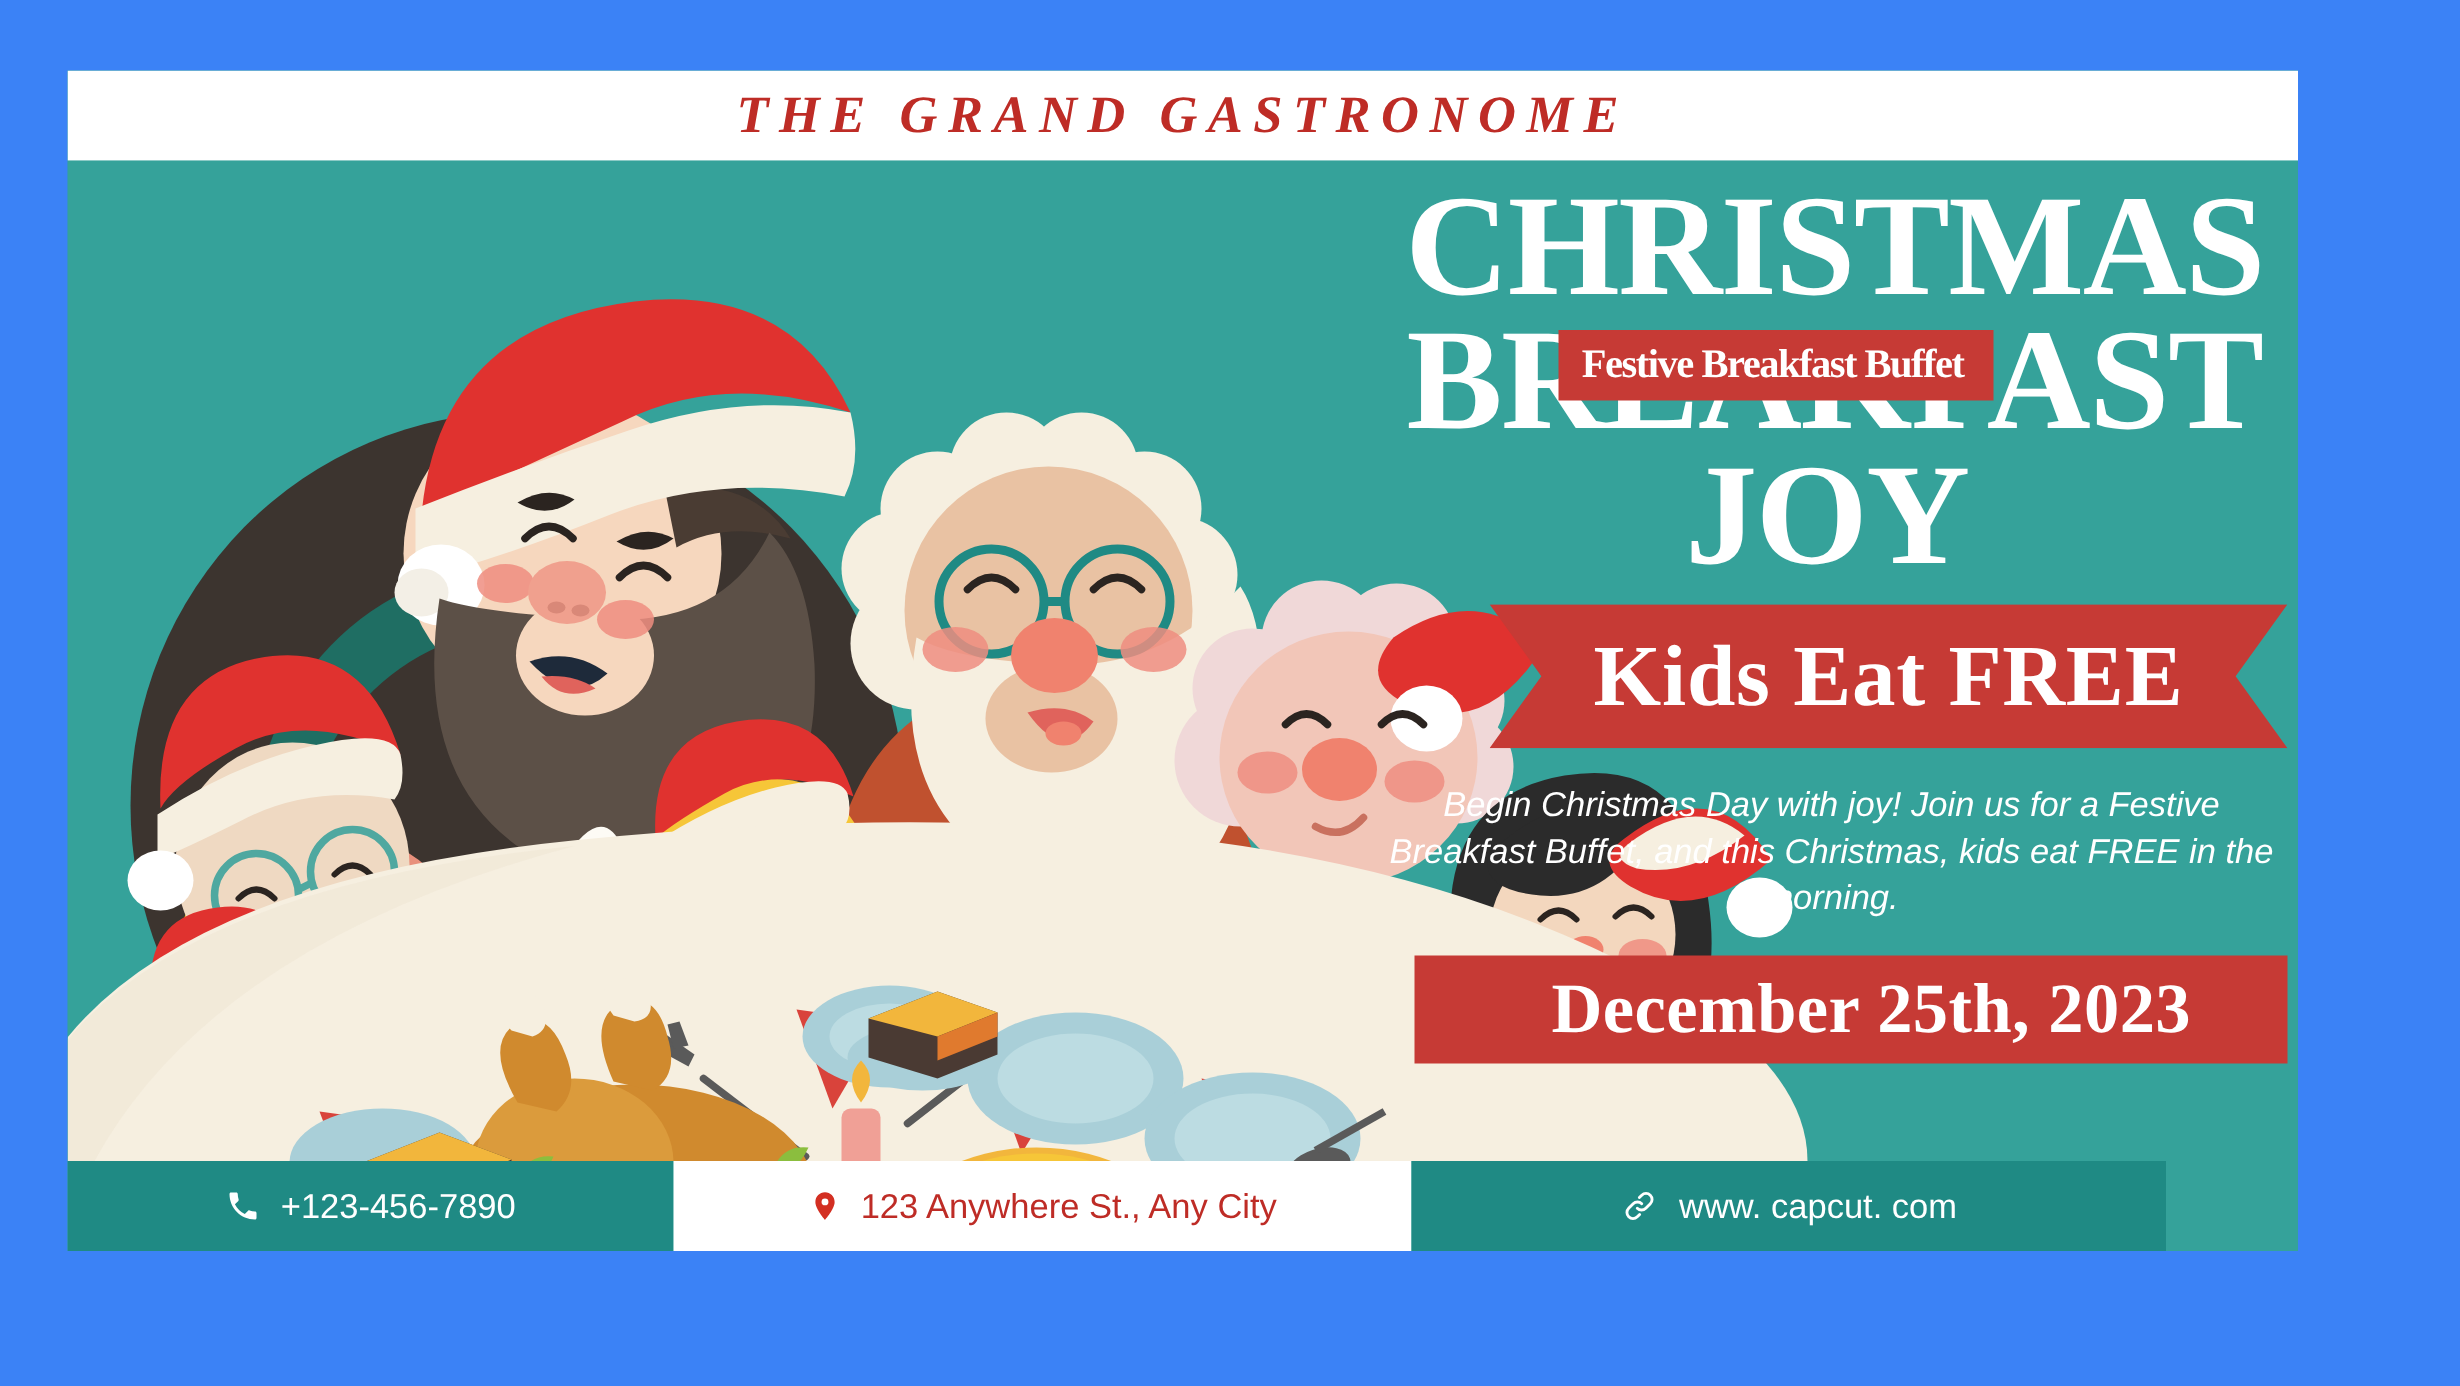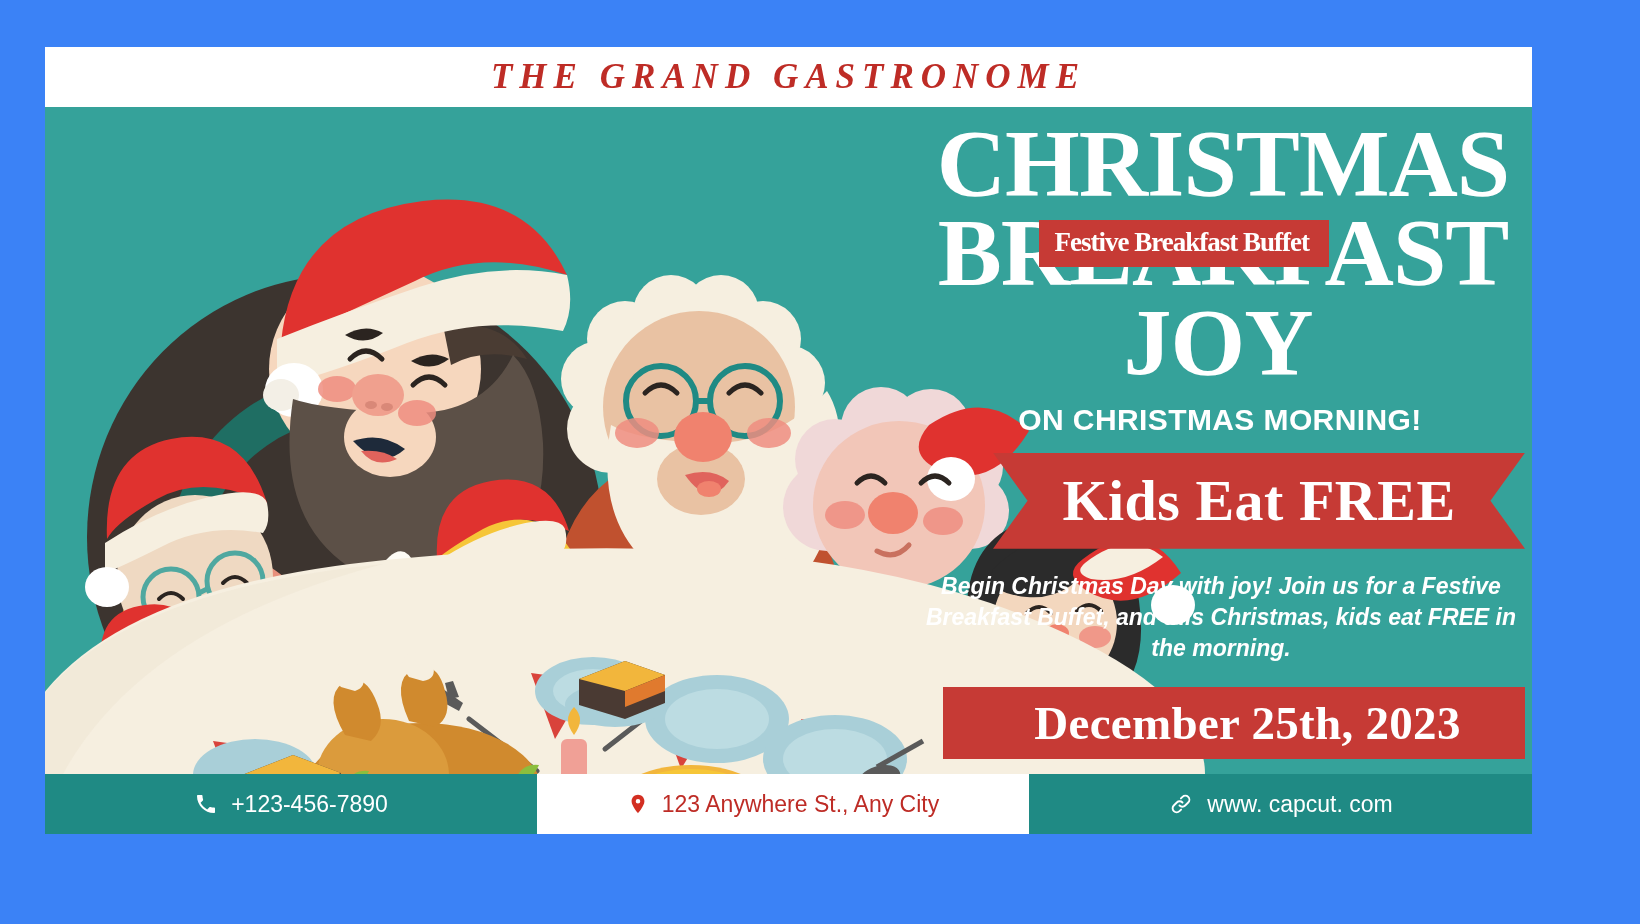--- a/index.html
+++ b/index.html
@@ -98,21 +98,21 @@
     font-weight: bold;
     font-size: 58px;
     color: #FFFFFF;
     letter-spacing: 0.5px;
   }
   
   .blurb {
     margin-top: 22px;
     margin-right: 8px;
     font-size: 23px;
-    font-weight: bold;
+    font-weight: normal;
     font-style: italic;
     line-height: 1.36;
     color: #FFFFFF;
   }
   
   .datebar {
     margin-top: 22px;
     margin-left: 18px;
     background: #C63A35;
     height: 72px;
@@ -133,21 +133,21 @@
     display: flex;
   }
   .fcell {
     display: flex; align-items: center; justify-content: center;
     gap: 13px;
     font-size: 23px;
     white-space: nowrap;
   }
   .fcell.teal { background: #1F8A84; color: #FFFFFF; }
   .fcell.white { background: #FFFFFF; color: #BE2C26; }
-  .f1 { width: 492px; }
+  .f1 { width: 404px; }
   .f2 { width: 492px; }
   .f3 { width: 503px; }
   .ficon { display: flex; align-items: center; }
 </style>
 </head>
 <body>
 
 <div id="poster">
   <div class="card">
 
@@ -491,21 +491,20 @@
     <div class="copy">
       <div class="headline">
         <span class="hl1">CHRISTMAS</span>
         <span class="hl2">BREAKFAST</span>
         <div class="badge-row">
           <div class="badge">Festive Breakfast Buffet</div>
         </div>
         <span class="hl3">JOY</span>
       </div>
 
-      <div class="subhead">ON CHRISTMAS MORNING!</div>
 
       <div class="ribbon">
         <span>Kids Eat FREE</span>
       </div>
 
       <div class="blurb">Begin Christmas Day with joy! Join us for a Festive Breakfast Buffet, and this Christmas, kids eat FREE in the morning.</div>
 
       <div class="datebar">
         <span>December 25th, 2023</span>
       </div>

